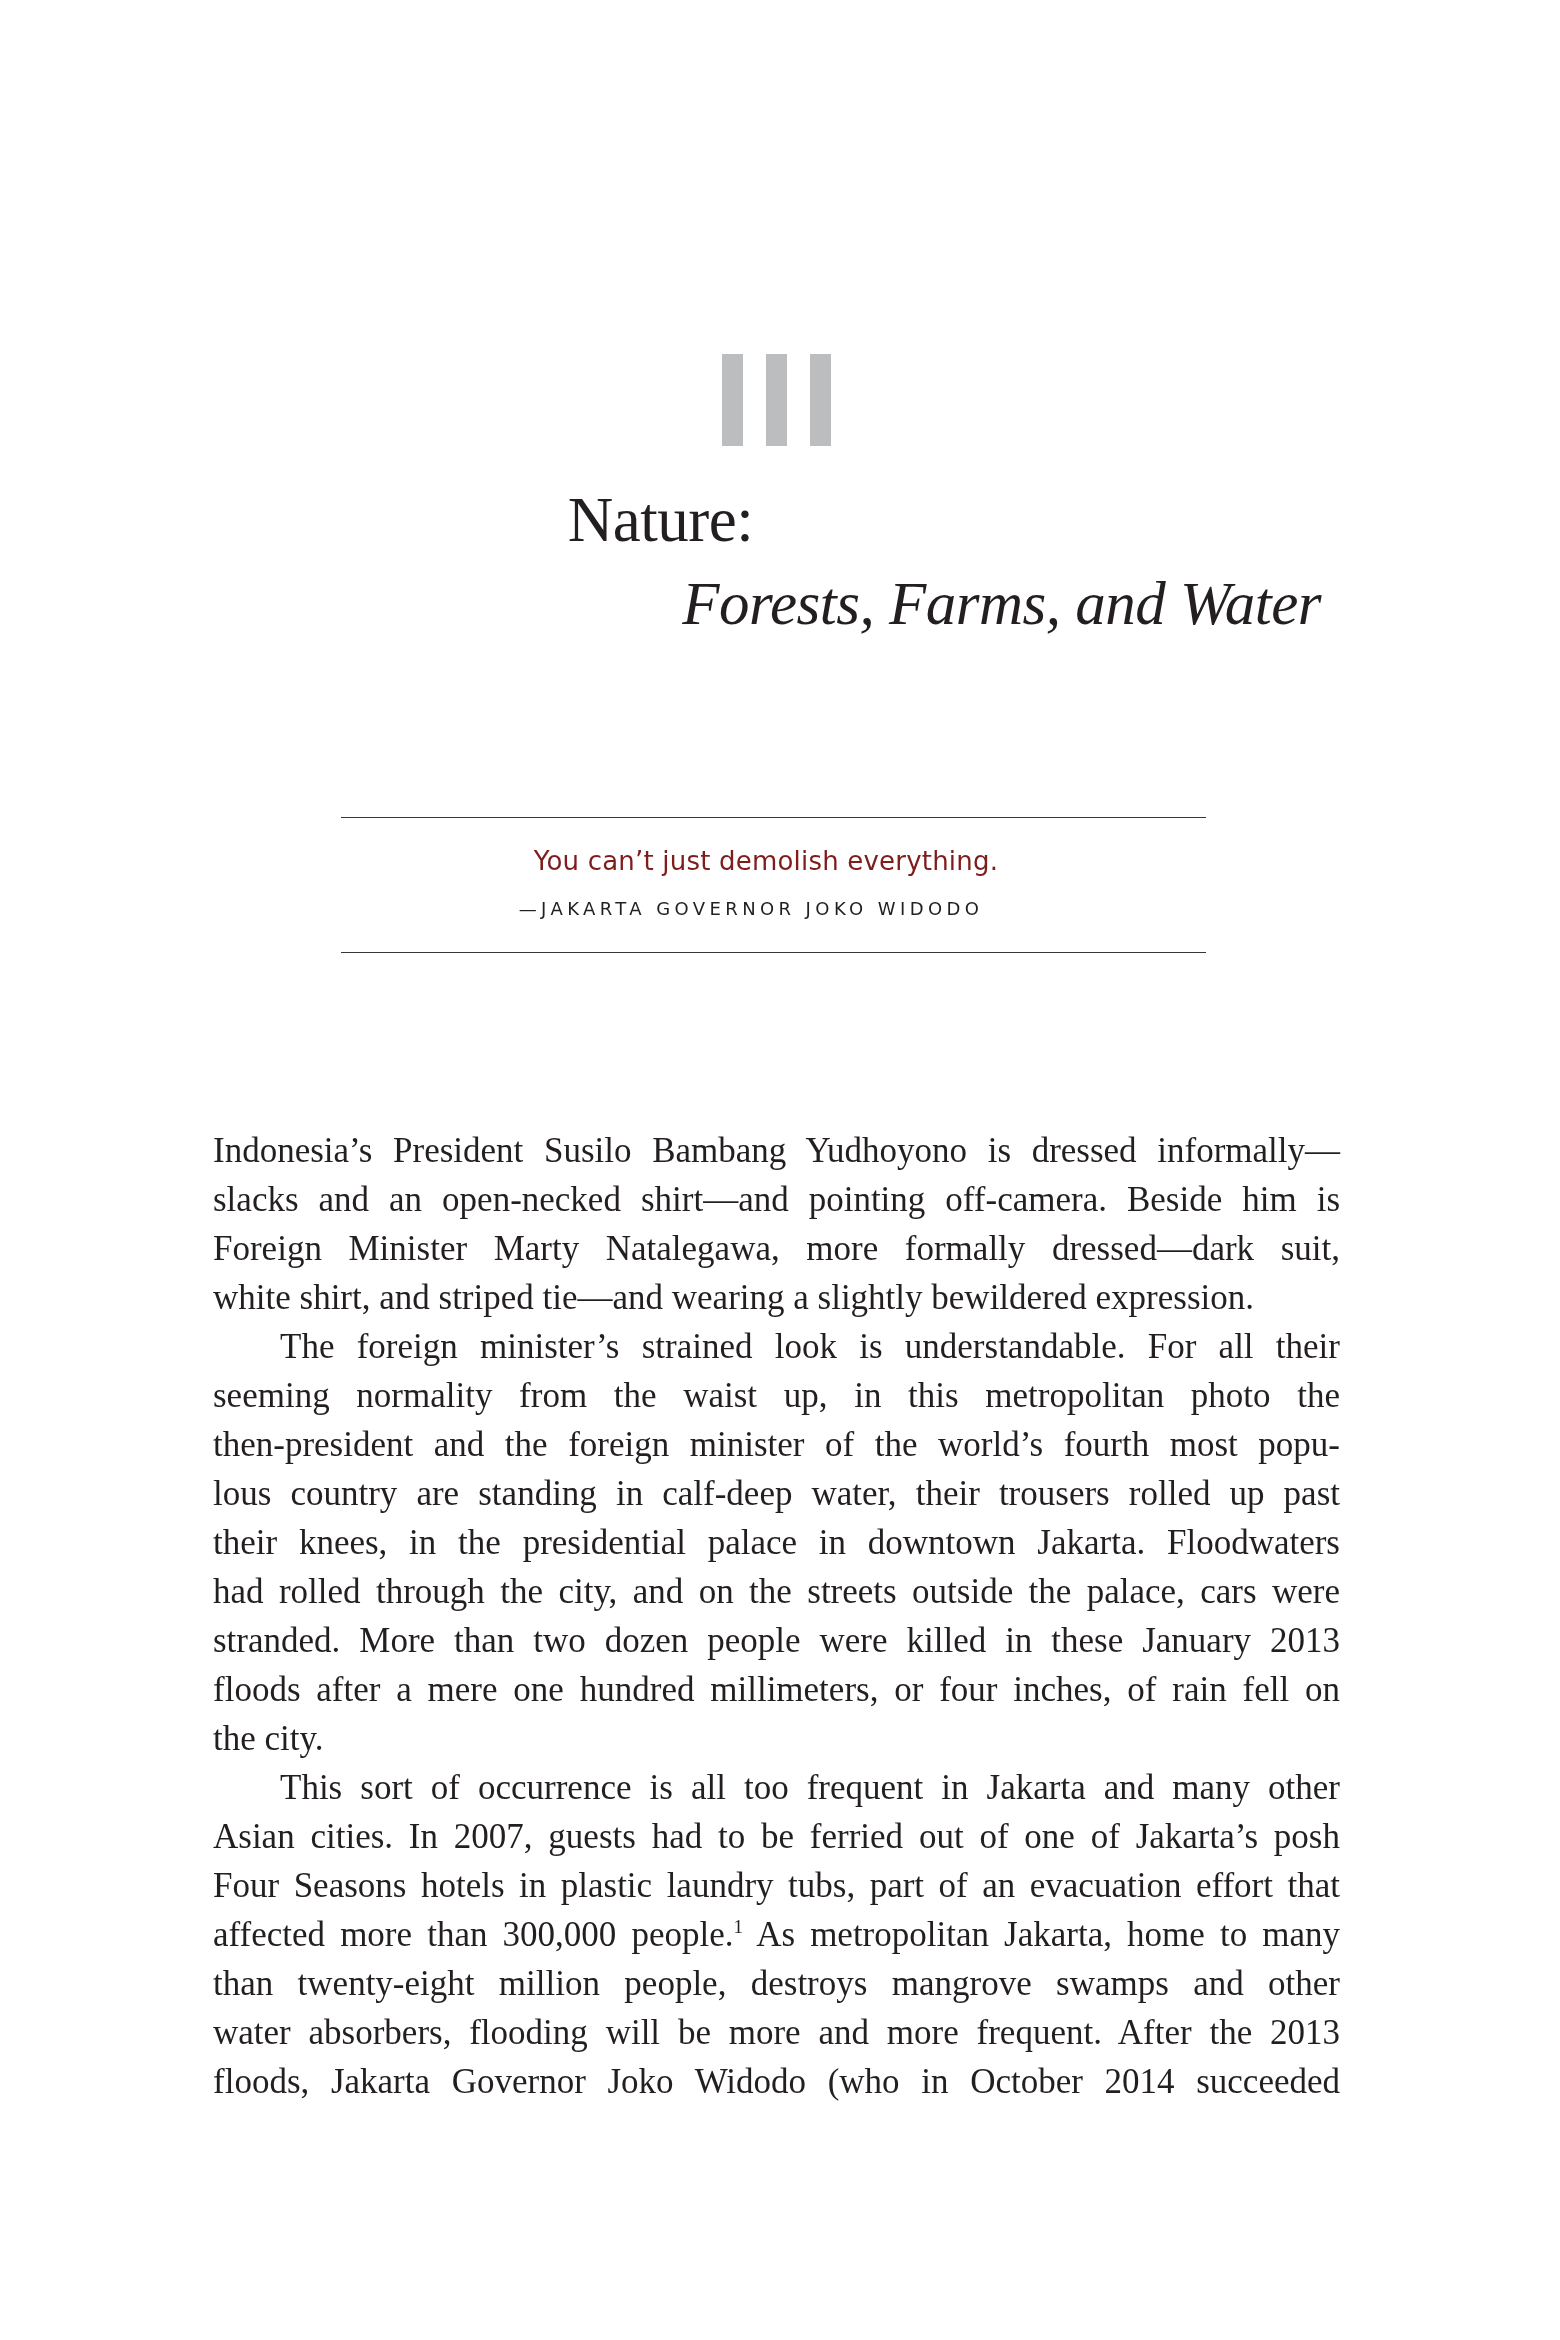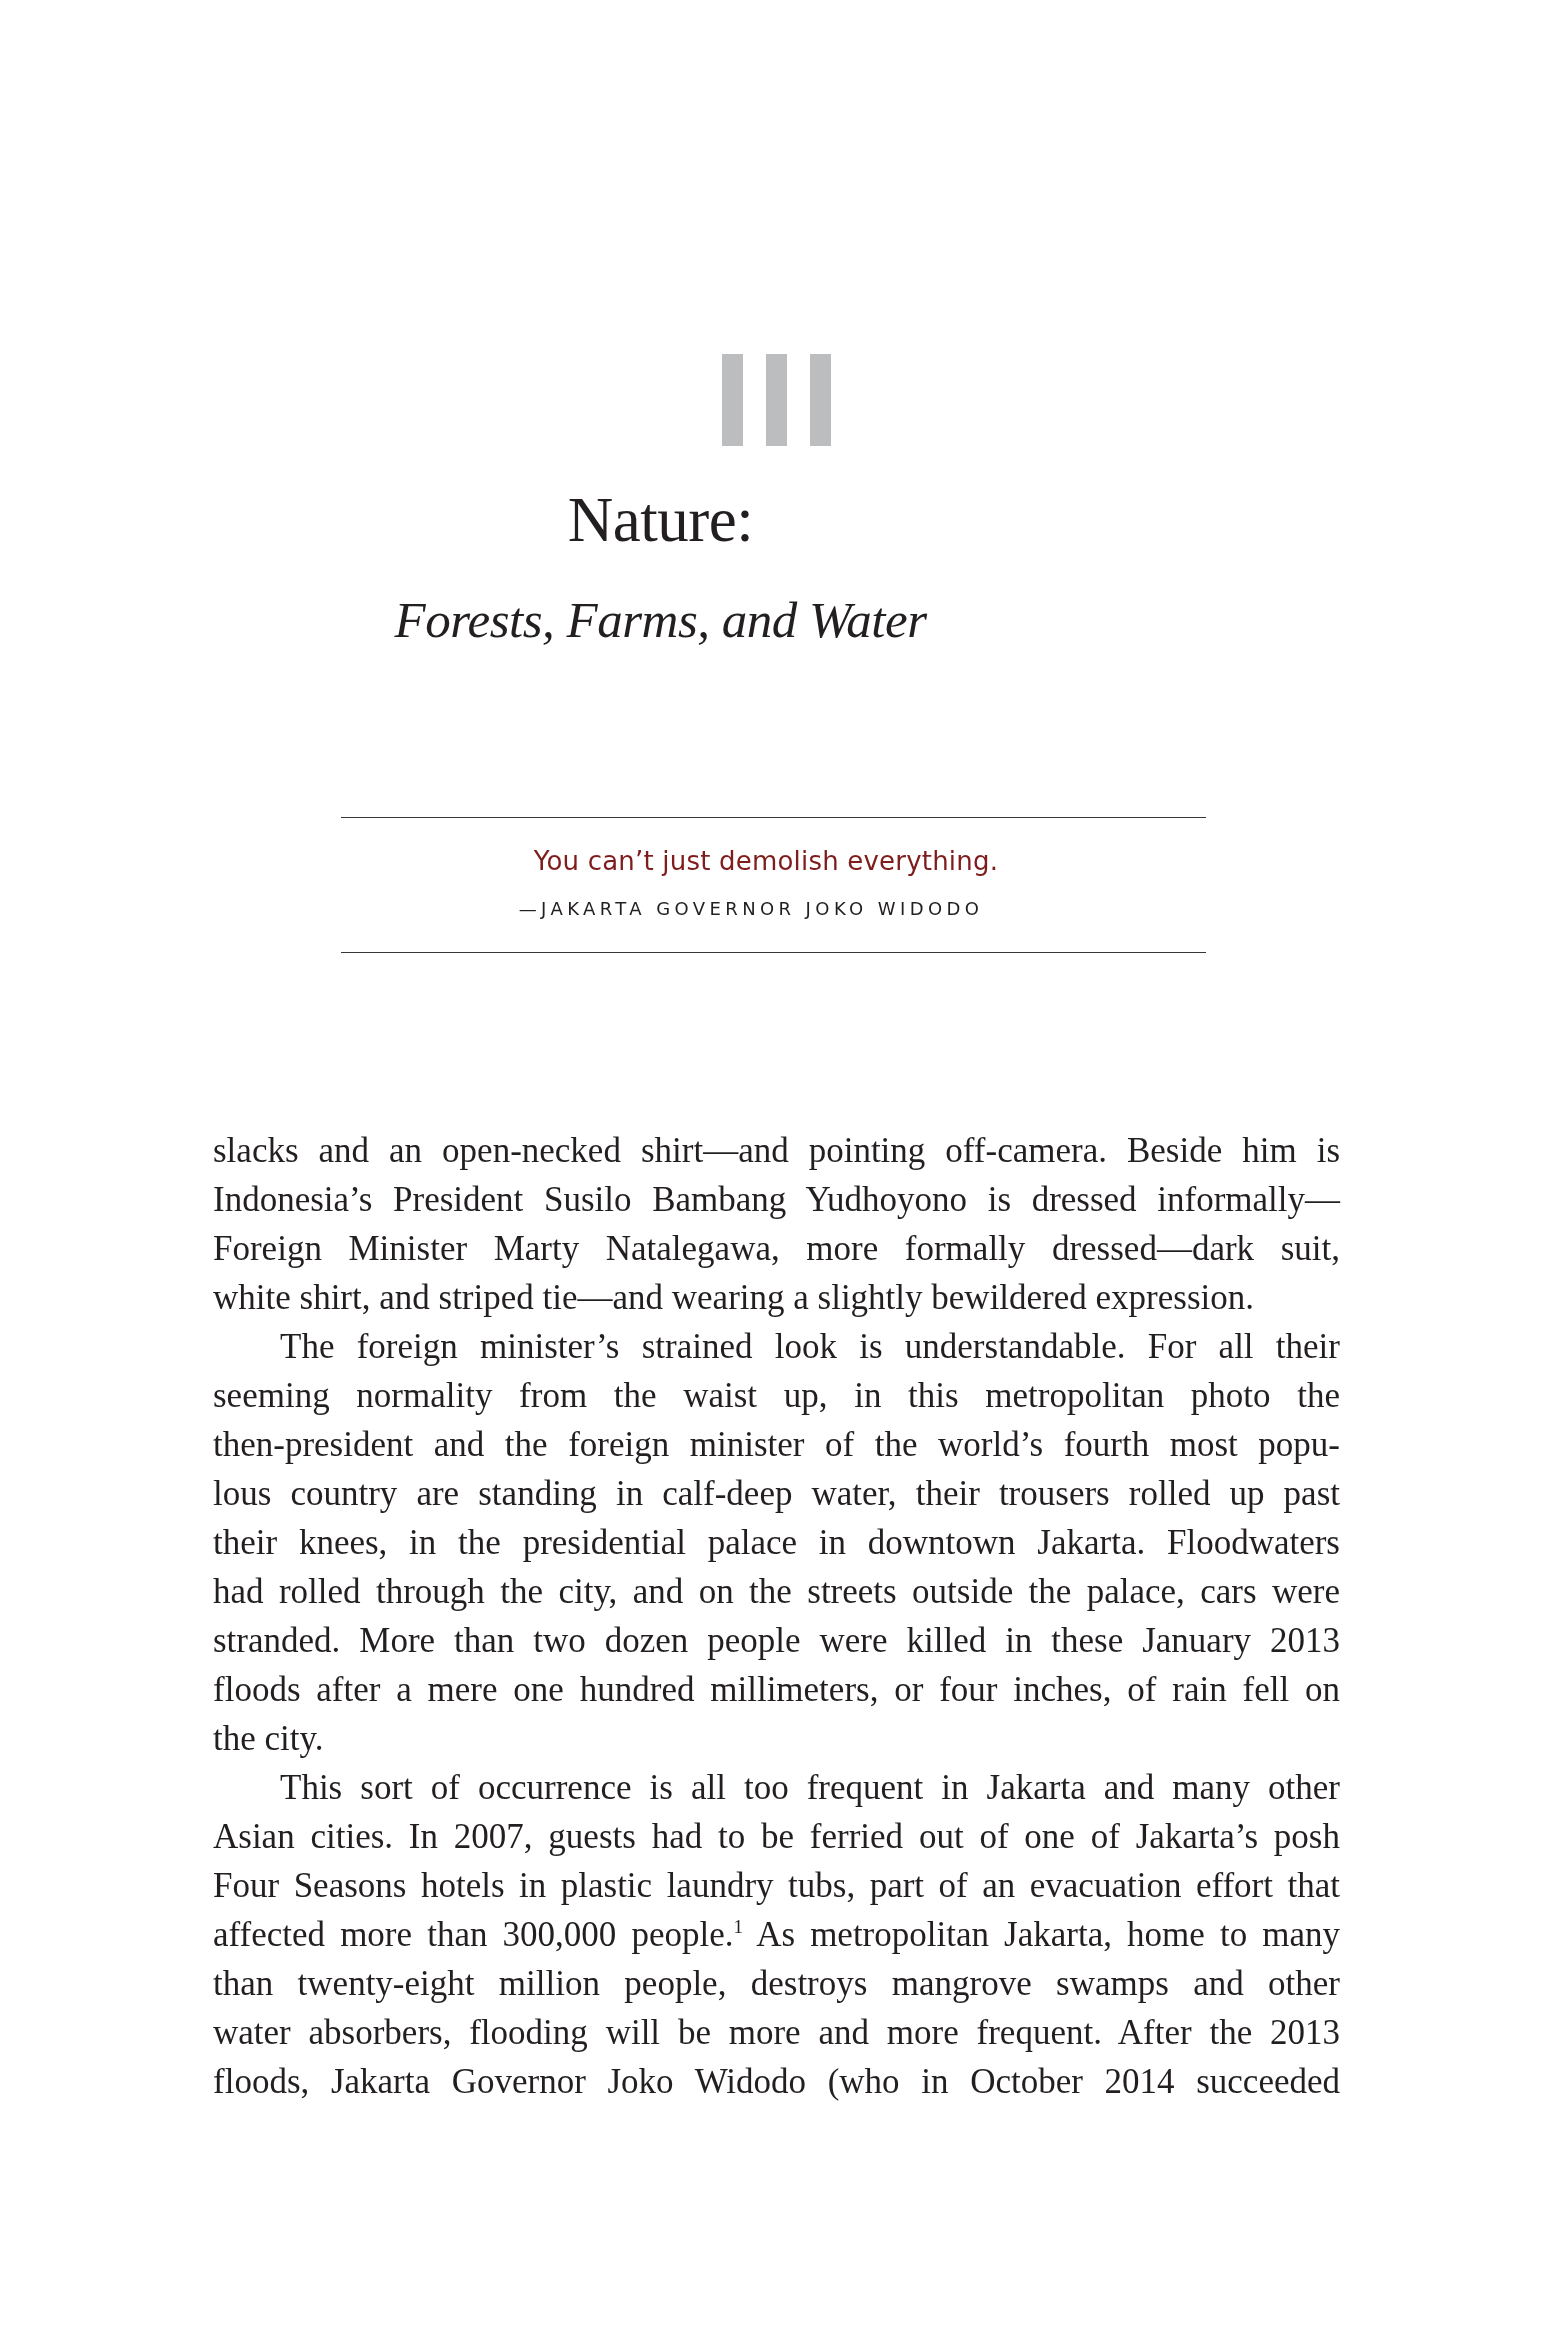--- a/index.html
+++ b/index.html
@@ -42,25 +42,26 @@
       margin: 0;
       font-weight: normal;
     }
     .part-title.main {
       top: 482px;
       font-size: 63px;
       line-height: 76px;
       letter-spacing: -0.5px;
     }
     .part-title.sub {
-      top: 582px;
-      font-size: 51px;
+      top: 566px;
+      font-size: 61px;
       line-height: 76px;
       font-style: italic;
       letter-spacing: -0.5px;
+      text-align: right;
     }
 
     .epigraph-rule {
       position: absolute;
       left: 341px;
       width: 865px;
       height: 0;
       border-top: 1.9px solid #3a3637;
     }
     .epigraph-rule.top { top: 817px; }
@@ -137,22 +138,22 @@
 <h1 class="part-title main">Nature:</h1>
 <h2 class="part-title sub">Forests, Farms, and Water</h2>
 
 <div class="epigraph-rule top"></div>
 <div class="epigraph-quote">You can’t just demolish everything.</div>
 <div class="epigraph-attribution">—JAKARTA GOVERNOR JOKO WIDODO</div>
 <div class="epigraph-rule bottom"></div>
 
 <div class="body-text">
   <p>
+    <span class="line">Indonesia’s President Susilo Bambang Yudhoyono is dressed informally—</span>
     <span class="line">slacks and an open-necked shirt—and pointing off-camera. Beside him is</span>
-    <span class="line">Indonesia’s President Susilo Bambang Yudhoyono is dressed informally—</span>
     <span class="line">Foreign Minister Marty Natalegawa, more formally dressed—dark suit,</span>
     <span class="line last">white shirt, and striped tie—and wearing a slightly bewildered expression.</span>
   </p>
   <p>
     <span class="line indent">The foreign minister’s strained look is understandable. For all their</span>
     <span class="line">seeming normality from the waist up, in this metropolitan photo the</span>
     <span class="line">then-president and the foreign minister of the world’s fourth most popu-</span>
     <span class="line">lous country are standing in calf-deep water, their trousers rolled up past</span>
     <span class="line">their knees, in the presidential palace in downtown Jakarta. Floodwaters</span>
     <span class="line">had rolled through the city, and on the streets outside the palace, cars were</span>

